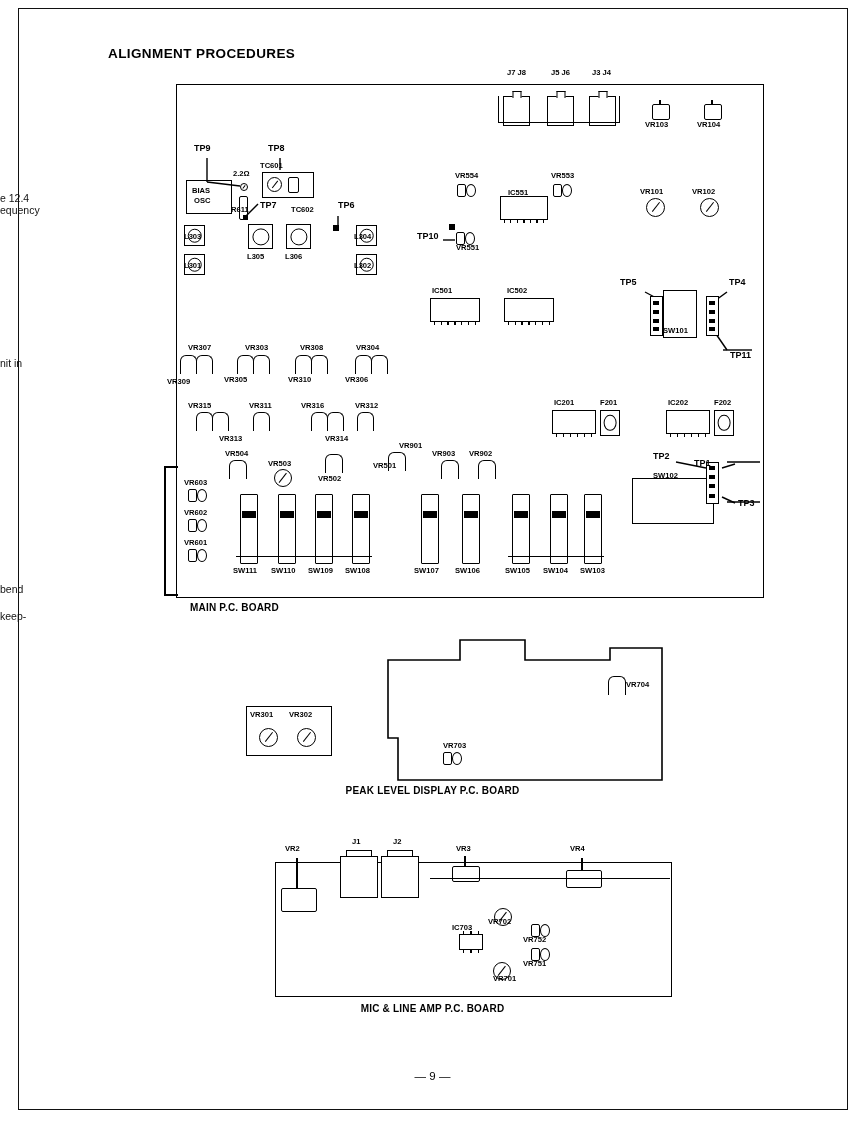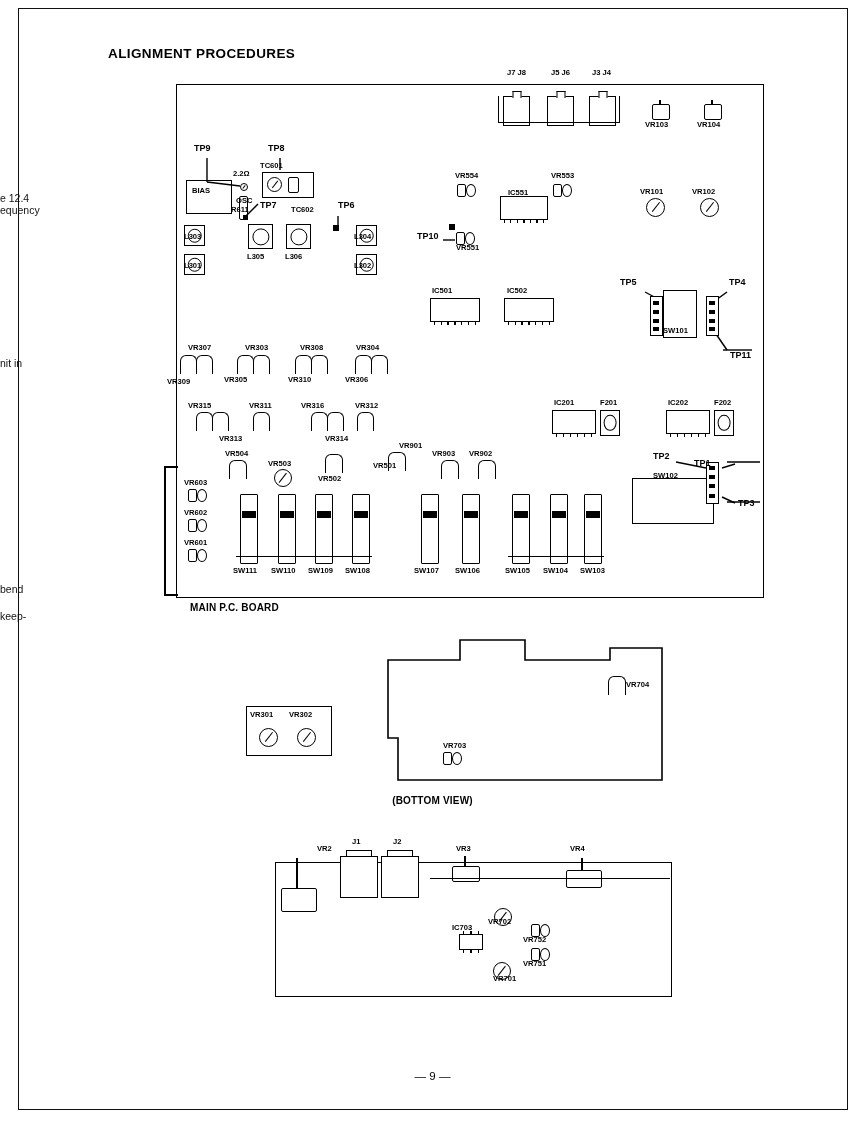--- a/index.html
+++ b/index.html
@@ -247,21 +247,21 @@
   <div class="lbl tp" style="left:268px;top:143px;">TP8</div>
   <div class="lbl" style="left:645px;top:120px;">VR103</div>
   <div class="lbl" style="left:697px;top:120px;">VR104</div>
   <div class="lbl" style="left:231px;top:161px;margin-top:44px;">R611</div>
   <div class="lbl" style="left:233px;top:169px;">2.2Ω</div>
   <div class="lbl" style="left:260px;top:161px;">TC601</div>
   <div class="lbl" style="left:291px;top:161px;margin-top:44px;">TC602</div>
   <div class="lbl tp" style="left:260px;top:200px;">TP7</div>
   <div class="lbl tp" style="left:338px;top:200px;">TP6</div>
   <div class="lbl" style="left:192px;top:186px;">BIAS</div>
-  <div class="lbl" style="left:194px;top:196px;margin-left:42px;">OSC</div>
+  <div class="lbl" style="left:194px;top:196px;">OSC</div>
   <div class="lbl" style="left:184px;top:232px;">L303</div>
   <div class="lbl" style="left:184px;top:261px;">L301</div>
   <div class="lbl" style="left:247px;top:252px;">L305</div>
   <div class="lbl" style="left:285px;top:252px;">L306</div>
   <div class="lbl" style="left:354px;top:232px;">L304</div>
   <div class="lbl" style="left:354px;top:261px;">L302</div>
   <div class="lbl" style="left:455px;top:171px;">VR554</div>
   <div class="lbl" style="left:551px;top:171px;">VR553</div>
   <div class="lbl" style="left:508px;top:188px;">IC551</div>
   <div class="lbl" style="left:640px;top:187px;">VR101</div>
@@ -323,21 +323,21 @@
   <div class="vr-cd" style="left:443px;top:752px;"></div>
   <div class="lbl" style="left:626px;top:680px;">VR704</div>
   <div class="lbl" style="left:443px;top:741px;">VR703</div>
 
   <div class="board" style="left:246px;top:706px;width:84px;height:48px;"></div>
   <div class="circ" style="left:259px;top:728px;width:17px;height:17px;"></div>
   <div class="circ" style="left:297px;top:728px;width:17px;height:17px;"></div>
   <div class="lbl" style="left:250px;top:710px;">VR301</div>
   <div class="lbl" style="left:289px;top:710px;">VR302</div>
 
-  <div class="board-label" style="left:0;width:865px;text-align:center;top:795px;">(BOTTOM VIEW)</div>
+  <div class="board-label" style="left:0;width:865px;text-align:center;top:785px;">PEAK LEVEL DISPLAY P.C. BOARD</div>
 
   <div class="board" style="left:275px;top:862px;width:395px;height:133px;"></div>
   <div class="pot" style="left:281px;top:888px;width:34px;height:22px;"></div>
   <div class="line" style="left:296px;top:858px;width:2px;height:30px;"></div>
   <div class="ic" style="left:340px;top:856px;width:36px;height:40px;"></div>
   <div class="ic" style="left:381px;top:856px;width:36px;height:40px;"></div>
   <div class="line" style="left:346px;top:850px;width:24px;height:5px;border:1px solid #000;background:#fff;"></div>
   <div class="line" style="left:387px;top:850px;width:24px;height:5px;border:1px solid #000;background:#fff;"></div>
   <div class="pot" style="left:452px;top:866px;width:26px;height:14px;"></div>
   <div class="line" style="left:464px;top:856px;width:2px;height:10px;"></div>
@@ -355,27 +355,28 @@
     <div class="pinst">
         <i></i>
         <i></i>
         <i></i>
       </div>
   </div>
   <div class="vr-cd" style="left:531px;top:924px;"></div>
   <div class="vr-cd" style="left:531px;top:948px;"></div>
   <div class="circ" style="left:493px;top:962px;width:16px;height:16px;"></div>
 
-  <div class="lbl" style="left:285px;top:844px;margin-left:32px;">VR2</div>
+  <div class="lbl" style="left:285px;top:844px;">VR2</div>
   <div class="lbl" style="left:352px;top:837px;">J1</div>
   <div class="lbl" style="left:393px;top:837px;">J2</div>
   <div class="lbl" style="left:456px;top:844px;">VR3</div>
   <div class="lbl" style="left:570px;top:844px;">VR4</div>
   <div class="lbl" style="left:488px;top:917px;">VR702</div>
   <div class="lbl" style="left:452px;top:923px;">IC703</div>
   <div class="lbl" style="left:523px;top:935px;">VR752</div>
   <div class="lbl" style="left:523px;top:959px;">VR751</div>
   <div class="lbl" style="left:493px;top:974px;">VR701</div>
 
+  <div class="board-label" style="left:0;width:865px;text-align:center;top:1003px;">MIC &amp; LINE AMP P.C. BOARD</div>
 
   <div class="page-num">— 9 —</div>
 
 </div>
 
 </body></html>

